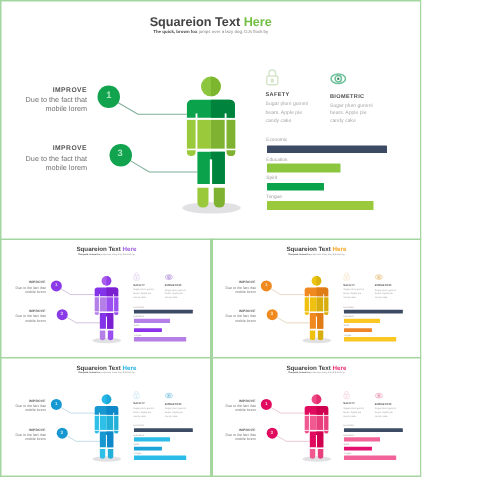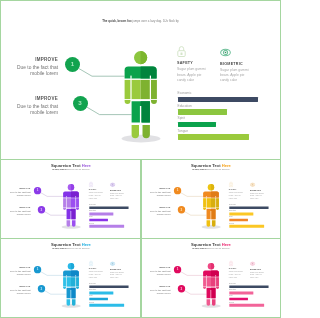--- a/index.html
+++ b/index.html
@@ -43,20 +43,21 @@
 <body>
 
 <div class="page">
   <div class="frame"></div>
   <div class="hdiv" style="top:158.5px"></div>
   <div class="hdiv" style="top:237.5px"></div>
   <div class="vdiv" style="left:140px;top:158.5px;height:159.5px"></div>
 
   <div id="slides">
       <div class="slide">
+    <div class="ttl"><span>Squareion Text </span><span class="hl" style="color: rgb(115, 191, 68);">Here</span></div>
     <div class="sub"><b>The quick, brown fox </b><span>jumps over a lazy dog. DJs flock by</span></div>
 
     <svg class="fig" width="281" height="158">
       <path class="cl" d="M78.5 68.3 L92 76.2 L124.5 76.2" stroke-width="0.7" fill="none" stroke="#7fae98"></path>
       <path class="cl" d="M86 106.6 L99.5 114.6 L131.5 114.6" stroke-width="0.7" fill="none" stroke="#7fae98"></path>
     </svg>
 
     <div class="callout" style="left:10px;top:57px">
       <div class="co-h">IMPROVE</div>
       <div class="co-b">

